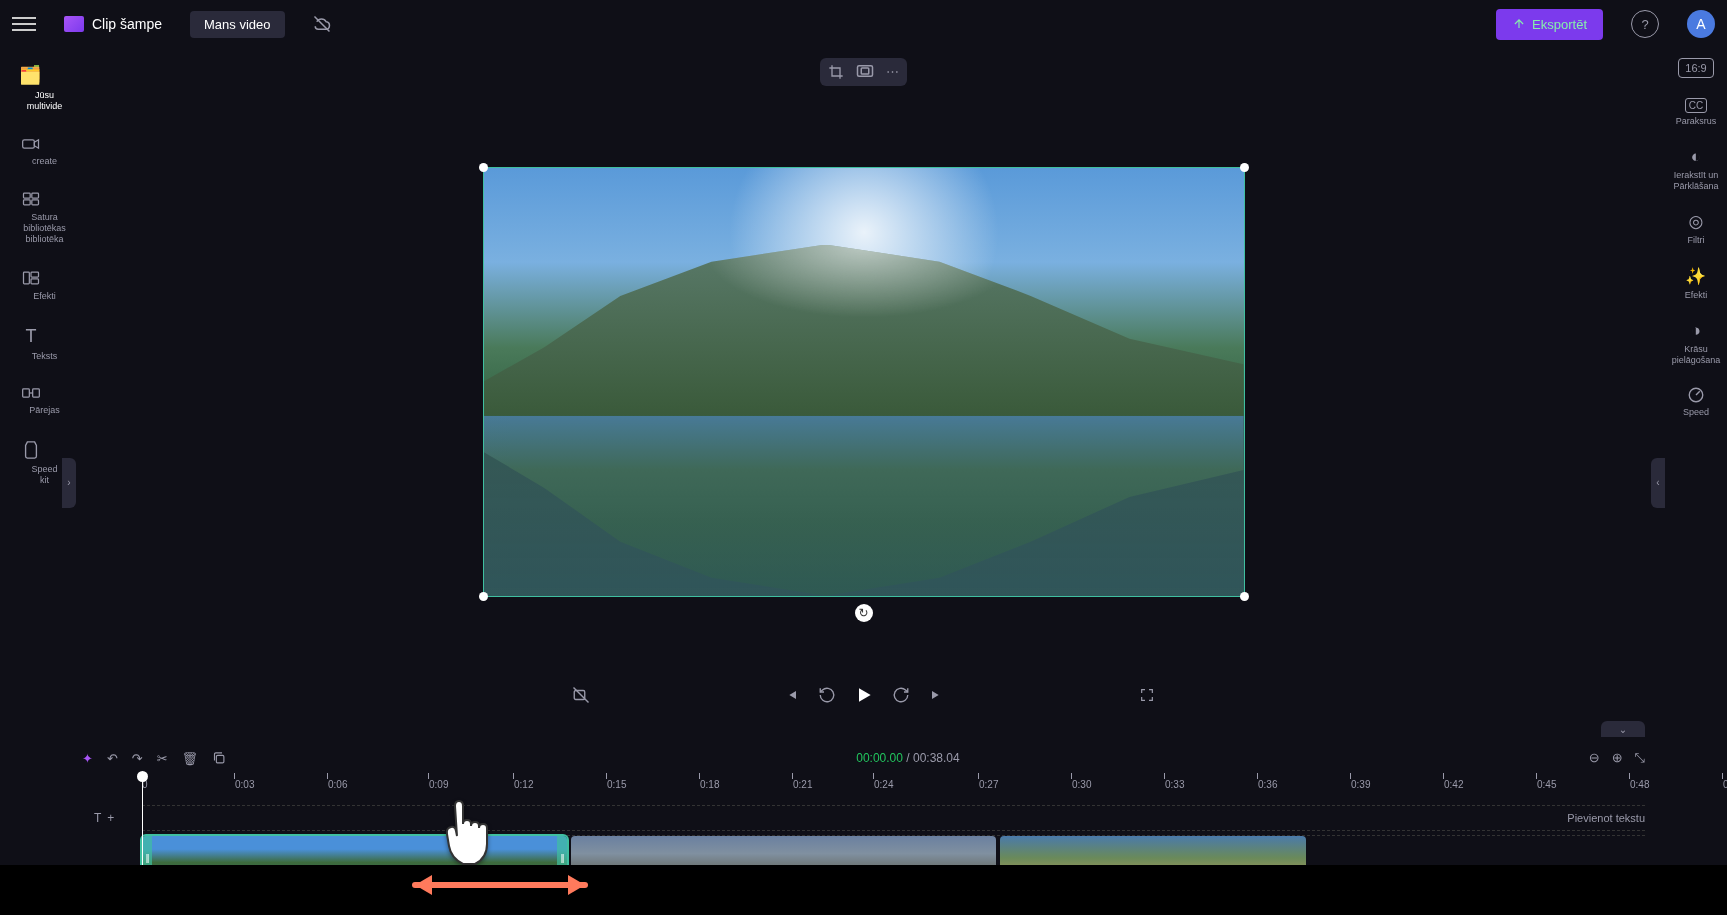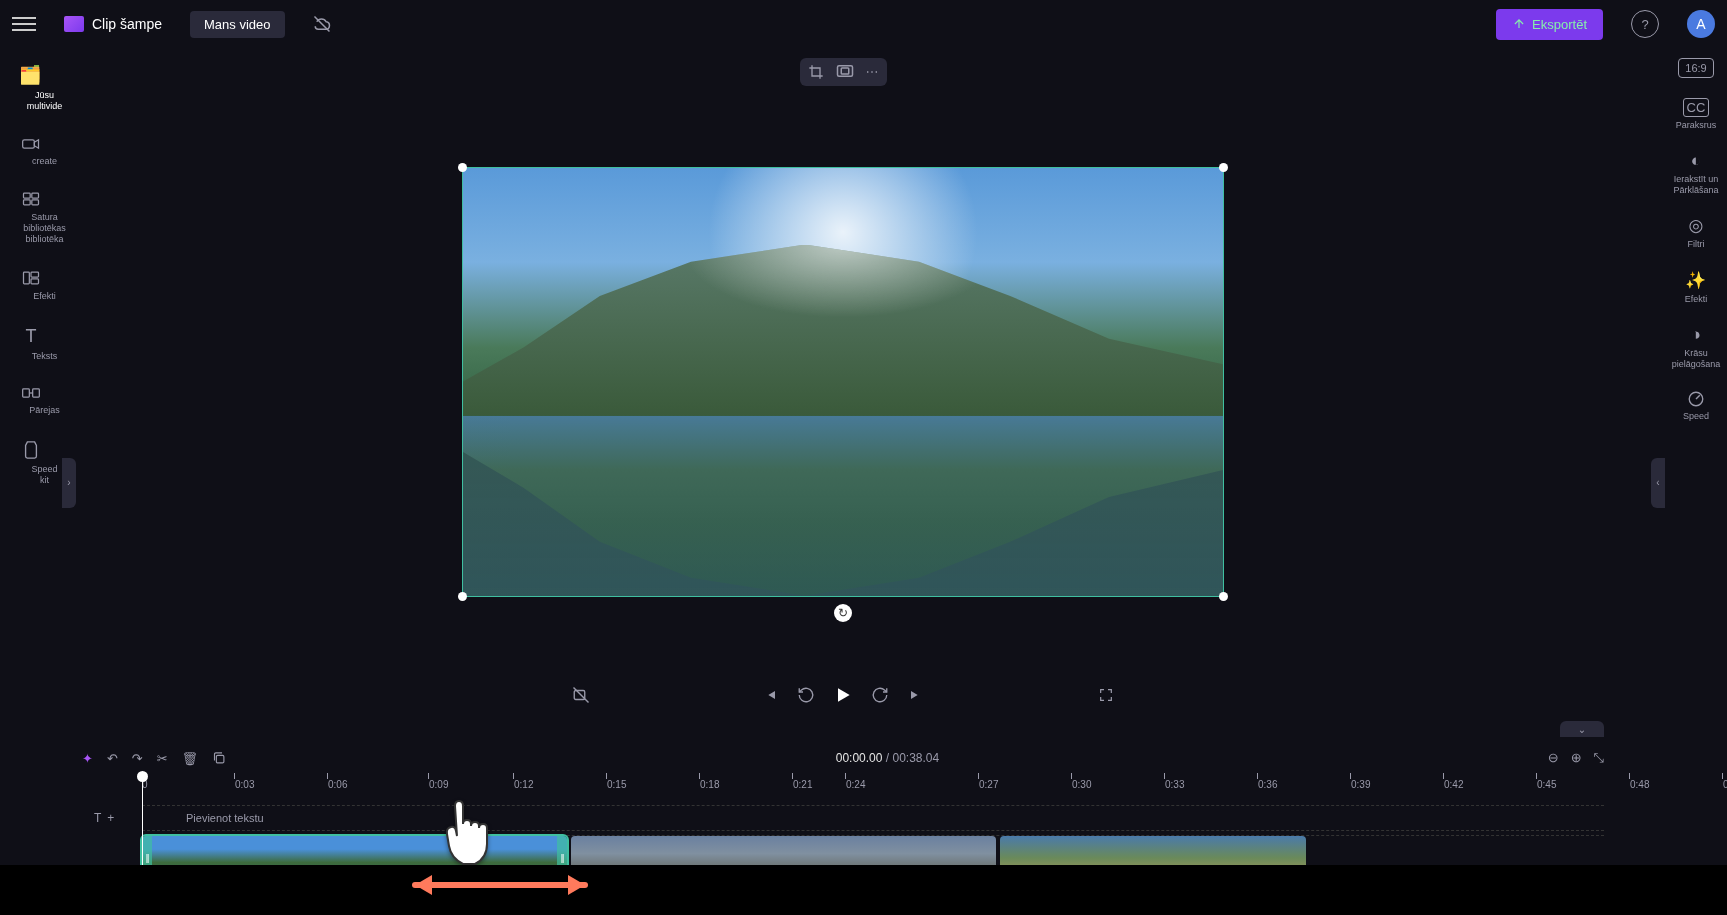--- a/index.html
+++ b/index.html
@@ -50,21 +50,21 @@
   .left-sidebar {
     width:62px; background:var(--bg-main); display:flex; flex-direction:column; align-items:center; padding-top:8px; gap:8px;
   }
   .left-item { width:100%; display:flex; flex-direction:column; align-items:center; gap:4px; padding:8px 2px; cursor:pointer; color:var(--text-secondary); }
   .left-item .icon { font-size:18px; }
   .left-item .lbl { font-size:9px; text-align:center; line-height:1.2;margin-left:27px; }
   .left-item.active { color:#fff; }
   .left-expand { position:absolute; left:62px; top:50%; width:14px; height:50px; background:var(--bg-hover); border-radius:0 6px 6px 0; display:flex; align-items:center; justify-content:center; color:var(--text-secondary); font-size:10px;}
   
   .right-sidebar {
-    width:62px; background:var(--bg-main); display:flex; flex-direction:column; align-items:center; padding-top:4px; gap:4px;margin-left:41px;
+    width:62px; background:var(--bg-main); display:flex; flex-direction:column; align-items:center; padding-top:4px; gap:4px;
   }
   .aspect-badge { border:1px solid var(--text-secondary); border-radius:4px; padding:3px 6px; font-size:11px; color:var(--text-secondary); margin:6px 0 8px;}
   .right-item { width:100%; display:flex; flex-direction:column; align-items:center; gap:3px; padding:8px 2px; cursor:pointer; color:var(--text-secondary); }
   .right-item .icon { font-size:17px; }
   .right-item .lbl { font-size:9px; text-align:center; line-height:1.2;}
   .right-collapse { position:absolute; right:62px; top:50%; width:14px; height:50px; background:var(--bg-hover); border-radius:6px 0 0 6px; display:flex; align-items:center; justify-content:center; color:var(--text-secondary); font-size:10px;}
   
   .center { flex:1; display:flex; flex-direction:column; position:relative; }
   .stage-tools { display:flex; justify-content:center; padding:10px 0 6px; }
   .stage-tools-inner { background:#2a2a3a; border-radius:6px; padding:6px 8px; display:flex; gap:12px; color:var(--text-secondary);}
@@ -106,32 +106,32 @@
   .playback .right-aux { position:absolute; right:510px; }
   
   .timeline-collapse { display:flex; justify-content:flex-end; padding-right:20px;}
   .timeline-collapse div { background:var(--bg-hover); width:44px; height:16px; border-radius:6px 6px 0 0; display:flex; align-items:center; justify-content:center; color:var(--text-secondary); font-size:10px;}
   .timeline {
     background:var(--bg-main); padding:6px 20px 0 20px; position:relative;
   }
   .timeline-tools { display:flex; align-items:center; gap:14px; color:var(--text-secondary); height:30px;}
   .timeline-tools .spacer { flex:1; }
   .timeline-tools .time { color:var(--text-secondary); font-size:12px;}
-  .timeline-tools .time .cur { color:#e5e5e5; }
+  .timeline-tools .time .cur { color:#22c55e; }
   .timeline-tools .right-tools { display:flex; gap:12px; }
   .ruler { position:relative; height:28px; margin-left:60px; color:var(--text-secondary); font-size:10px; }
   .ruler .tick { position:absolute; top:6px; }
   .ruler .tick::before { content:""; position:absolute; left:-1px; top:-6px; width:1px; height:6px; background:var(--text-secondary);}
   .playhead { position:absolute; left:80px; top:40px; bottom:0; width:1px; background:#fff; z-index:5;}
   .playhead::before { content:""; position:absolute; top:-6px; left:-5px; width:11px; height:11px; background:#fff; border-radius:50%;}
   .tracks { margin-left:60px; position:relative; }
   .track { position:relative; border-top:1px dashed #333; border-bottom:1px dashed #333; margin:4px 0;}
   .track.text { height:26px; display:flex; align-items:center; }
   .track.text .track-icons { position:absolute; left:-48px; color:var(--text-secondary); display:flex; gap:6px; font-size:12px;}
-  .track.text .add-text { width:100%; text-align:left; color:var(--text-secondary); font-size:11px;padding-left:44px;}
+  .track.text .add-text { width:100%; text-align:right; color:var(--text-secondary); font-size:11px;}
   .track.video { height:46px; display:flex; align-items:stretch; gap:4px;}
   .clip { height:100%; border-radius:4px; overflow:hidden; display:flex; }
   .clip.selected { outline:2px solid #3fbfa0; position:relative;}
   .clip.selected::before, .clip.selected::after {
     content:"||"; position:absolute; top:0; bottom:0; width:10px; background:rgba(63,191,160,0.7); color:#fff; font-size:9px; display:flex; align-items:center; justify-content:center; letter-spacing:-1px;
   }
   .clip.selected::before{left:0;} .clip.selected::after{right:0;}
   .thumb { flex:1; }
   .c1 .thumb { background: var(--clip1); }
   .c2 .thumb { background: var(--clip2); }
@@ -350,21 +350,21 @@
       <div class="playhead"></div>
       <div class="ruler" id="ruler">
           <div class="tick" style="left: 0px;">0</div>
           <div class="tick" style="left: 93px;">0:03</div>
           <div class="tick" style="left: 186px;">0:06</div>
           <div class="tick" style="left: 287px;">0:09</div>
           <div class="tick" style="left: 372px;">0:12</div>
           <div class="tick" style="left: 465px;">0:15</div>
           <div class="tick" style="left: 558px;">0:18</div>
           <div class="tick" style="left: 651px;">0:21</div>
-          <div class="tick" style="left: 704px;">0:24</div>
+          <div class="tick" style="left: 732px;">0:24</div>
           <div class="tick" style="left: 837px;">0:27</div>
           <div class="tick" style="left: 930px;">0:30</div>
           <div class="tick" style="left: 1023px;">0:33</div>
           <div class="tick" style="left: 1116px;">0:36</div>
           <div class="tick" style="left: 1209px;">0:39</div>
           <div class="tick" style="left: 1302px;">0:42</div>
           <div class="tick" style="left: 1395px;">0:45</div>
           <div class="tick" style="left: 1488px;">0:48</div>
           <div class="tick" style="left: 1581px;">0:51</div>
         </div>
@@ -408,21 +408,21 @@
           <div class="wave"></div>
           <div class="add-audio">+ <span>Audio pievienošana</span></div>
         </div>
       </div>
     </div>
   </div>
 
   <div class="right-sidebar">
     <div class="aspect-badge">16:9</div>
     <div class="right-item">
-      <span class="icon" style="border:1px solid currentColor;border-radius:3px;padding:1px 3px;font-size:13px">CC</span>
+      <span class="icon" style="border:1px solid currentColor;border-radius:3px;padding:1px 3px;font-size:10px">CC</span>
       <span class="lbl">Paraksrus</span>
     </div>
     <div class="right-item">
       <span class="icon">◐</span>
       <span class="lbl">Ierakstīt un Pārklāšana</span>
     </div>
     <div class="right-item">
       <span class="icon">◎</span>
       <span class="lbl">Filtri</span>
     </div>

